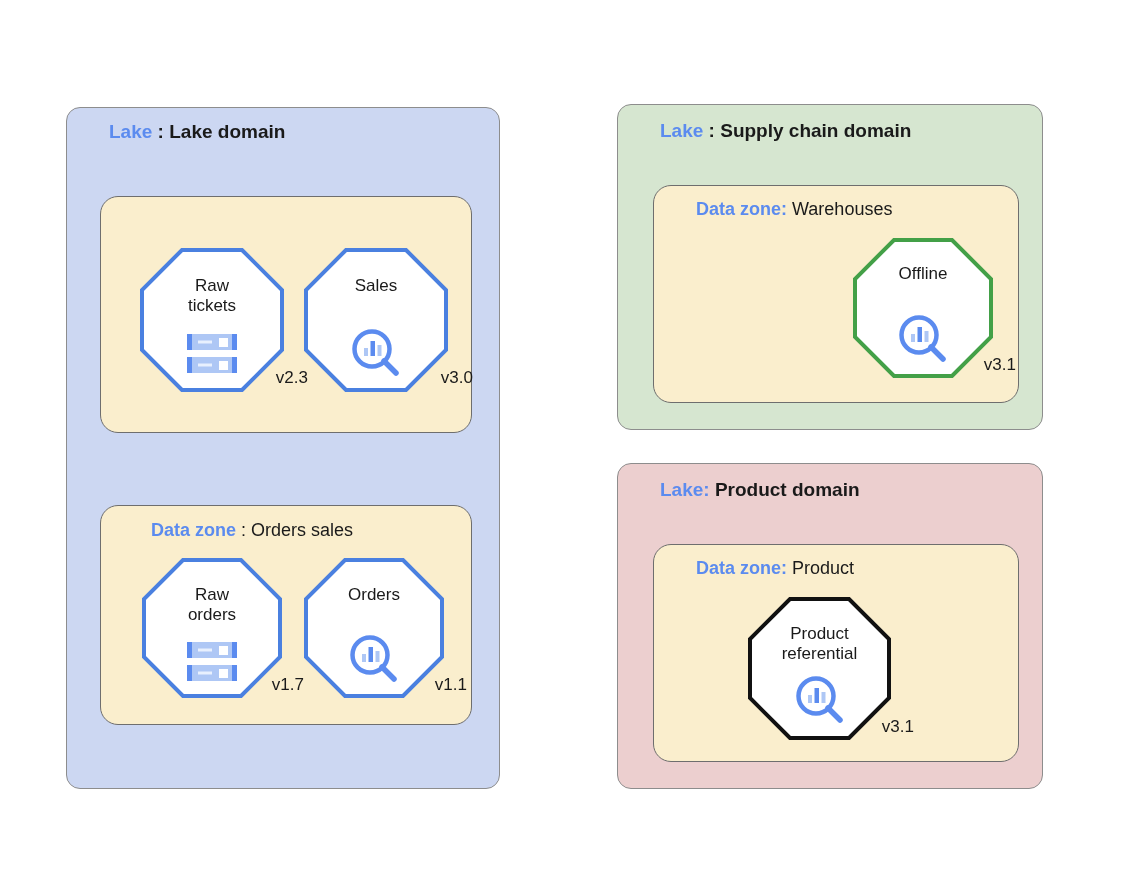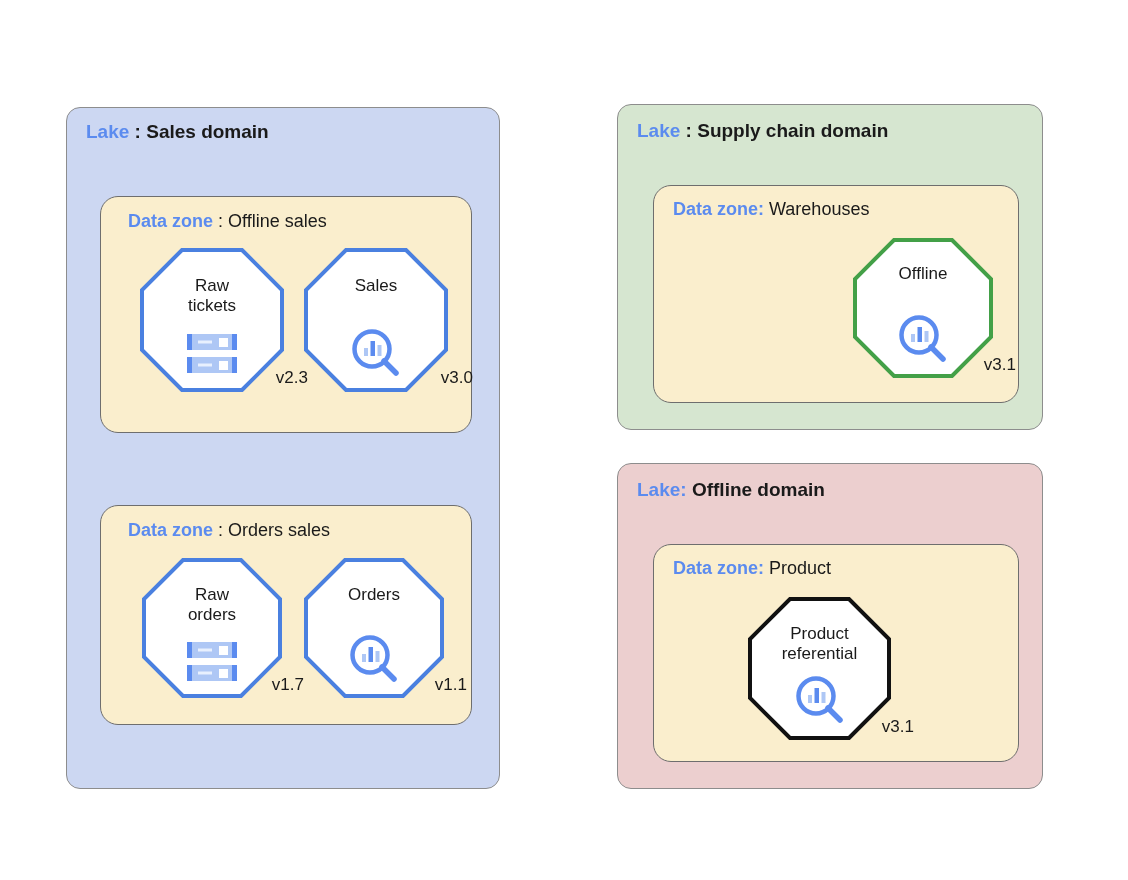--- a/index.html
+++ b/index.html
@@ -19,21 +19,21 @@
     border:1px solid #8d8d8d;
     box-sizing:border-box;
   }
   .lake-title{
     position:absolute;
     font-size:19px;
     font-weight:bold;
     white-space:nowrap;
     color:#1a1a1a;
   }
-  .kw{color:#5b8bef;}
+  .kw{color:#5b8bef;margin-left:23px;}
 
   
   .zone{
     position:absolute;
     background:#faeecd;
     border:1px solid #6e6e6e;
     border-radius:18px;
     box-sizing:border-box;
   }
   .zone-title{
@@ -69,27 +69,24 @@
   }
 </style>
 </head>
 <body>
 
 <div class="canvas">
 
   <div class="lake" style="left:66px;top:107px;width:434px;height:682px;background:#ccd7f2;">
   </div>
   <div class="lake-title" style="left:86px;top:121px;">
-    <span class="kw">Lake</span><span> : </span><span>Sales domain</span>
+    <span class="kw">Lake</span><span> : </span><span>Lake domain</span>
   </div>
 
   <div class="zone" style="left:100px;top:196px;width:372px;height:237px;"></div>
-  <div class="zone-title" style="left:128px;top:211px;">
-    <span class="kw">Data zone</span><span> : </span><span>Offline sales</span>
-  </div>
 
   <div class="octa-wrap" style="left:139px;top:247px;width:146px;height:146px;">
     <svg class="octa-svg" width="146" height="146" viewBox="0 0 146 146">
       <polygon points="43,3 103,3 143,43 143,103 103,143 43,143 3,103 3,43" fill="#ffffff" stroke="#4a80e0" stroke-width="4"></polygon>
     </svg>
     <div class="octa-label" style="top:29px;">Raw
 tickets</div>
     <div class="octa-icon" style="top:86px;">
       <svg width="56" height="44" viewBox="0 0 56 44">
         <rect x="3" y="1" width="50" height="16" rx="1.5" fill="#aec7f5"></rect>
@@ -192,21 +189,21 @@
         <rect x="20.5" y="14" width="4.5" height="15" fill="#5b8bef"></rect>
         <rect x="27.5" y="18" width="4" height="11" fill="#aec7f5"></rect>
         <line x1="34" y1="34" x2="46" y2="46" stroke="#5b8bef" stroke-width="5.5" stroke-linecap="round"></line>
       </svg>
     </div>
     <div class="octa-version" style="right:-22px;bottom:4px;">v3.1</div>
   </div>
 
   <div class="lake" style="left:617px;top:463px;width:426px;height:326px;background:#eccfcf;"></div>
   <div class="lake-title" style="left:637px;top:479px;">
-    <span class="kw">Lake:</span><span> </span><span>Offline domain</span>
+    <span class="kw">Lake:</span><span> </span><span>Product domain</span>
   </div>
 
   <div class="zone" style="left:653px;top:544px;width:366px;height:218px;"></div>
   <div class="zone-title" style="left:673px;top:558px;">
     <span class="kw">Data zone:</span><span> </span><span>Product</span>
   </div>
 
   <div class="octa-wrap" style="left:747px;top:596px;width:145px;height:145px;">
     <svg class="octa-svg" width="145" height="145" viewBox="0 0 145 145">
       <polygon points="43,3 102,3 142,43 142,102 102,142 43,142 3,102 3,43" fill="#ffffff" stroke="#111111" stroke-width="4"></polygon>

